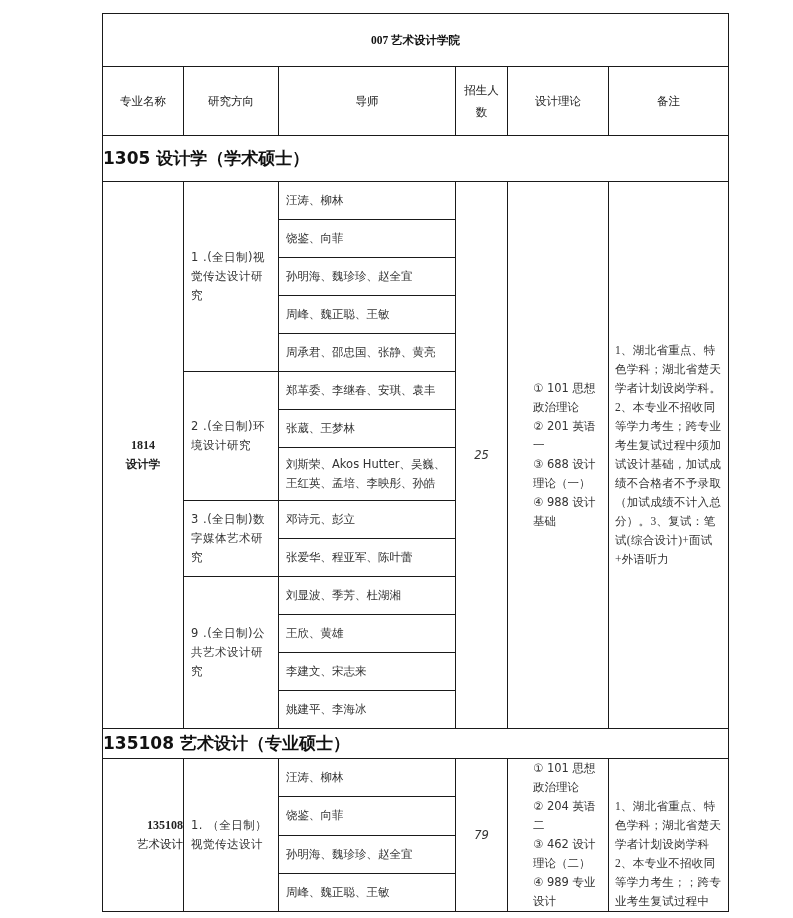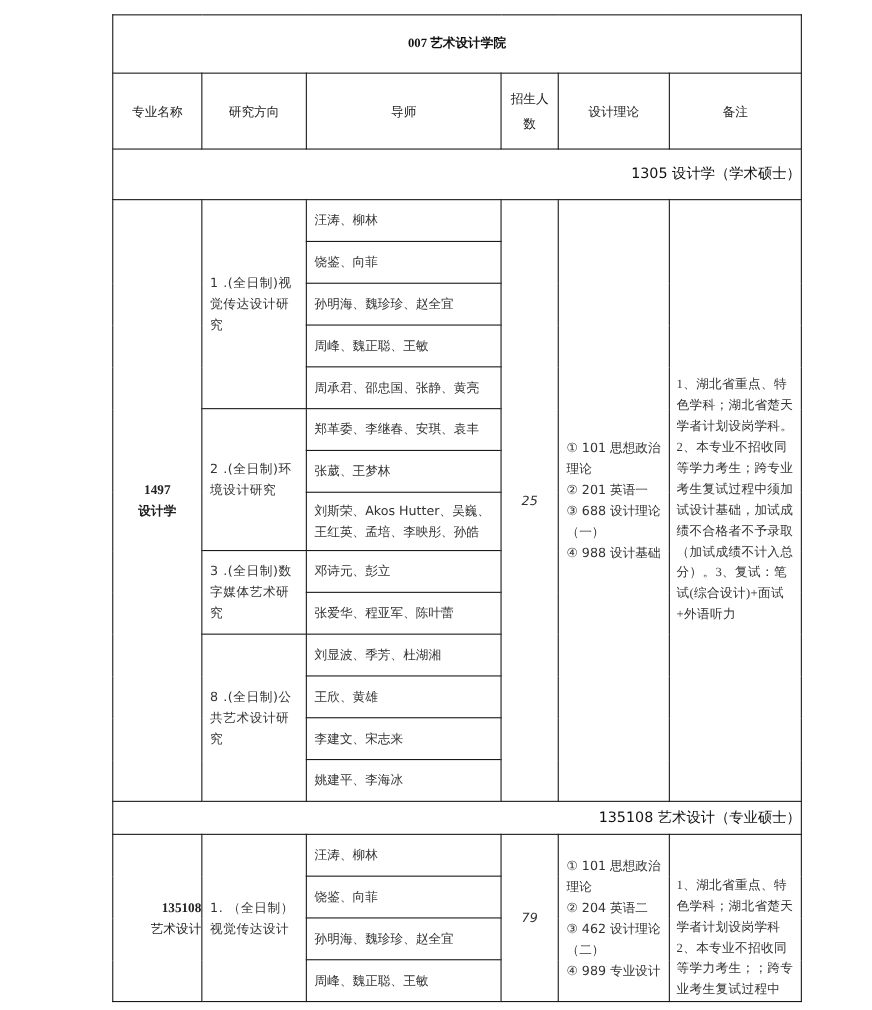--- a/index.html
+++ b/index.html
@@ -3,31 +3,31 @@
   <meta charset="utf-8">
   <style>
     html, body { margin: 0; padding: 0; background: #ffffff; }
     body { width: 793px; height: 918px; position: relative; overflow: hidden;
            font-family: "DejaVu Sans", "Liberation Sans", sans-serif; color: #222; }
     .tbl { position: absolute; left: 102px; top: 13px; border-collapse: collapse; table-layout: fixed; }
     .tbl td { border: 1px solid #1a1a1a; padding: 0; font-size: 11.5px; line-height: 19px; vertical-align: middle; }
     .title-cell { height: 52px; text-align: center; font-family: "Liberation Serif", "DejaVu Serif", serif;
                   font-size: 21px; font-weight: bold; color: #111; }
     .hdr td { height: 68px; text-align: center; font-size: 11.5px; color: #222; }
-    .section td { text-align: right; font-weight: normal; font-size: 13px; color: #111; }
+    .section td { text-align: left; font-weight: bold; font-size: 17px; color: #111; }
     .major { text-align: center; font-size: 11.5px; }
     .major .code { font-weight: bold; font-family: "Liberation Serif", serif; font-size: 12px; }
     .major2 { text-align: right; padding-left: 8px !important; }
     .dir { padding: 0 6px 0 7px !important; color: #333; letter-spacing: 0.5px; }
     .tutor { height: 37px; padding-left: 7px !important; color: #333; }
     .tutor.tall { height: 37px; line-height: 19px; }
     .count { text-align: center; color: #333; font-style: italic; }
     .exam { padding: 0 5px 0 7px !important; color: #333; }
     .notes { padding: 0 4px 0 6px !important; color: #333; line-height: 20.5px; letter-spacing: 0.3px; font-family: Liberation Serif, serif; }
-    .exam div, .notes div { white-space: normal; }
+    .exam div, .notes div { white-space: normal; margin-left: 18px; }
   </style>
 </head>
 <body>
 
 <table class="tbl">
   <colgroup>
     <col style="width:81px">
       <col style="width:95px">
       <col style="width:177px">
     <col style="width:52px">
@@ -50,21 +50,21 @@
     <td>设计理论</td>
     <td>备注</td>
   </tr>
 
   <tr class="section">
     <td colspan="6" style="height:45px">1305 设计学（学术硕士）</td>
   </tr>
 
   <tr>
     <td rowspan="14" class="major">
-      <div class="code">1497</div>
+      <div class="code">1814</div>
       <div style="font-weight:bold">设计学</div>
     </td>
     <td rowspan="5" class="dir">1 .(全日制)视觉传达设计研究</td>
     <td class="tutor">汪涛、柳林</td>
     <td rowspan="14" class="count">25</td>
     <td rowspan="14" class="exam">
       <div>① 101 思想政治理论</div>
       <div>② 201 英语一</div>
       <div>③ 688 设计理论（一）</div>
       <div>④ 988 设计基础</div>
@@ -97,21 +97,21 @@
 
   <tr>
     <td rowspan="2" class="dir">3 .(全日制)数字媒体艺术研究</td>
     <td class="tutor">邓诗元、彭立</td>
   </tr>
   <tr>
         <td class="tutor">张爱华、程亚军、陈叶蕾</td>
       </tr>
 
   <tr>
-    <td rowspan="4" class="dir">8 .(全日制)公共艺术设计研究</td>
+    <td rowspan="4" class="dir">9 .(全日制)公共艺术设计研究</td>
     <td class="tutor">刘显波、季芳、杜湖湘</td>
   </tr>
   <tr>
         <td class="tutor">王欣、黄雄</td>
       </tr>
   <tr>
         <td class="tutor">李建文、宋志来</td>
       </tr>
   <tr>
         <td class="tutor">姚建平、李海冰</td>

